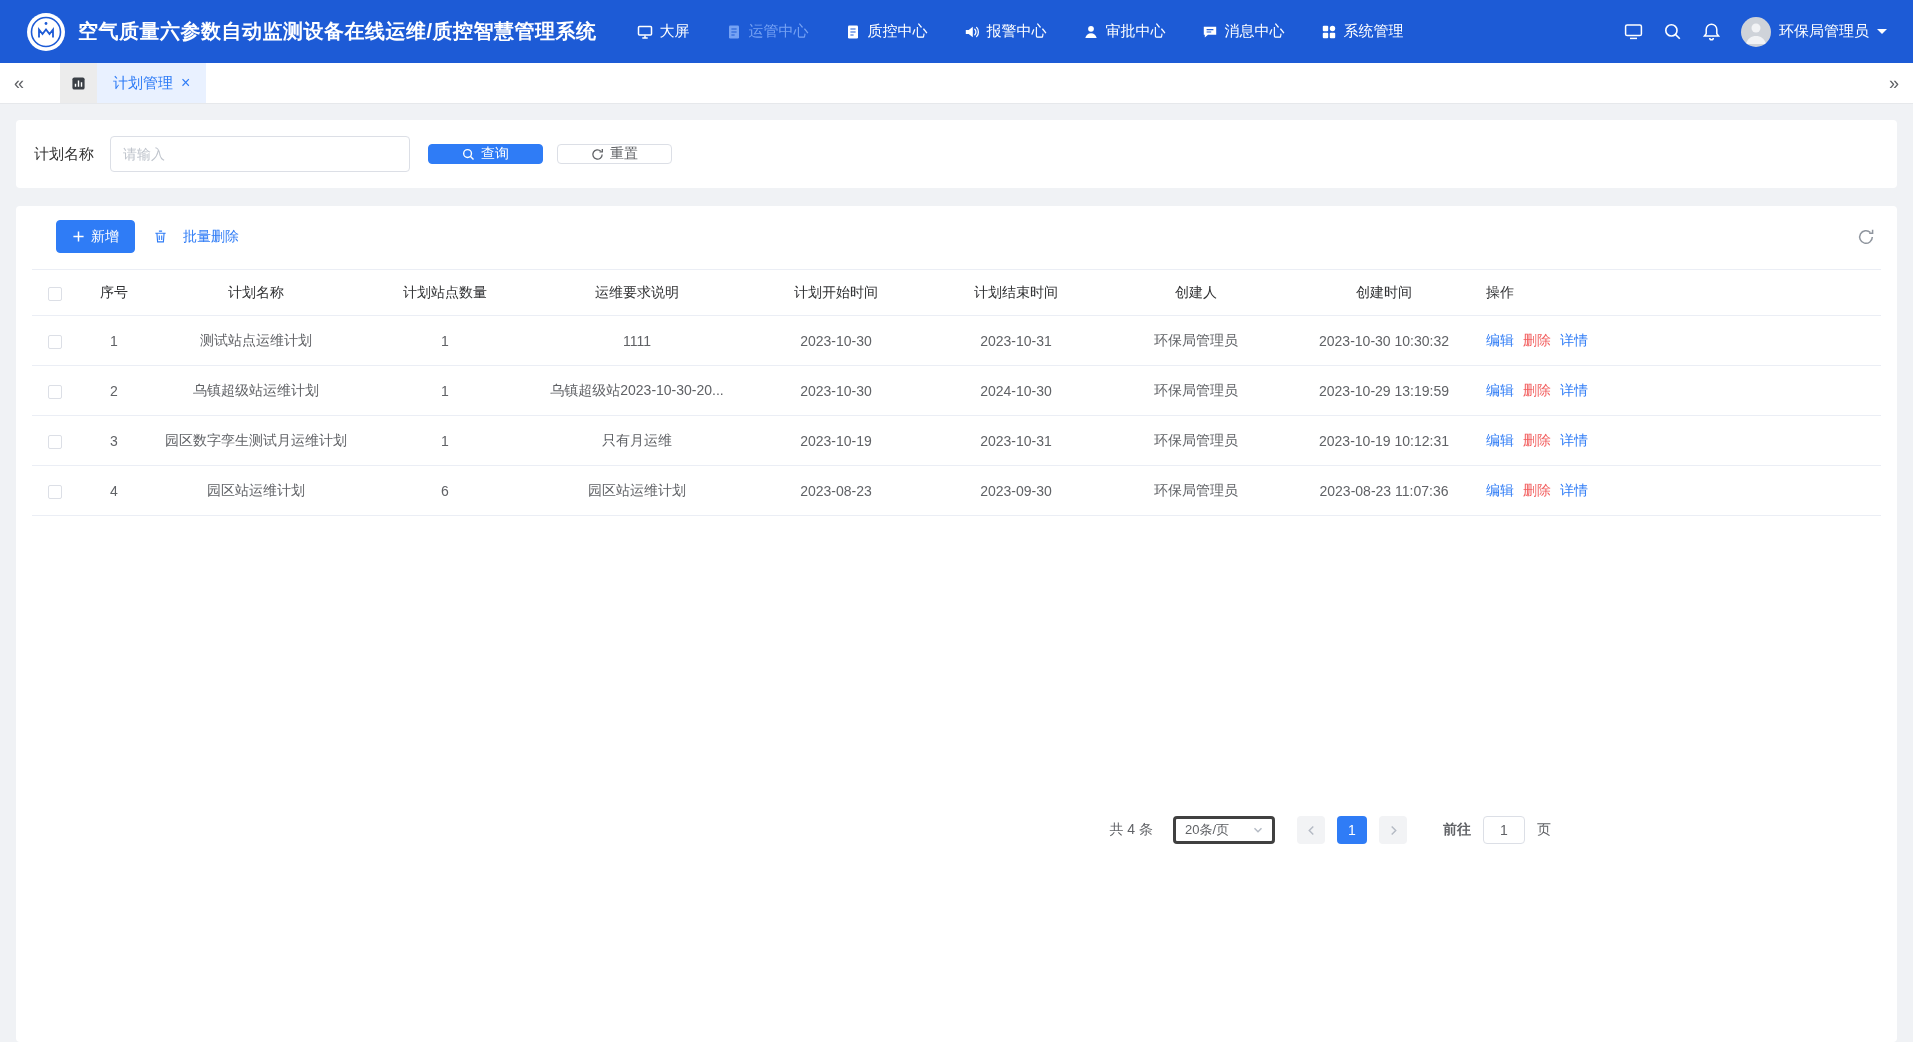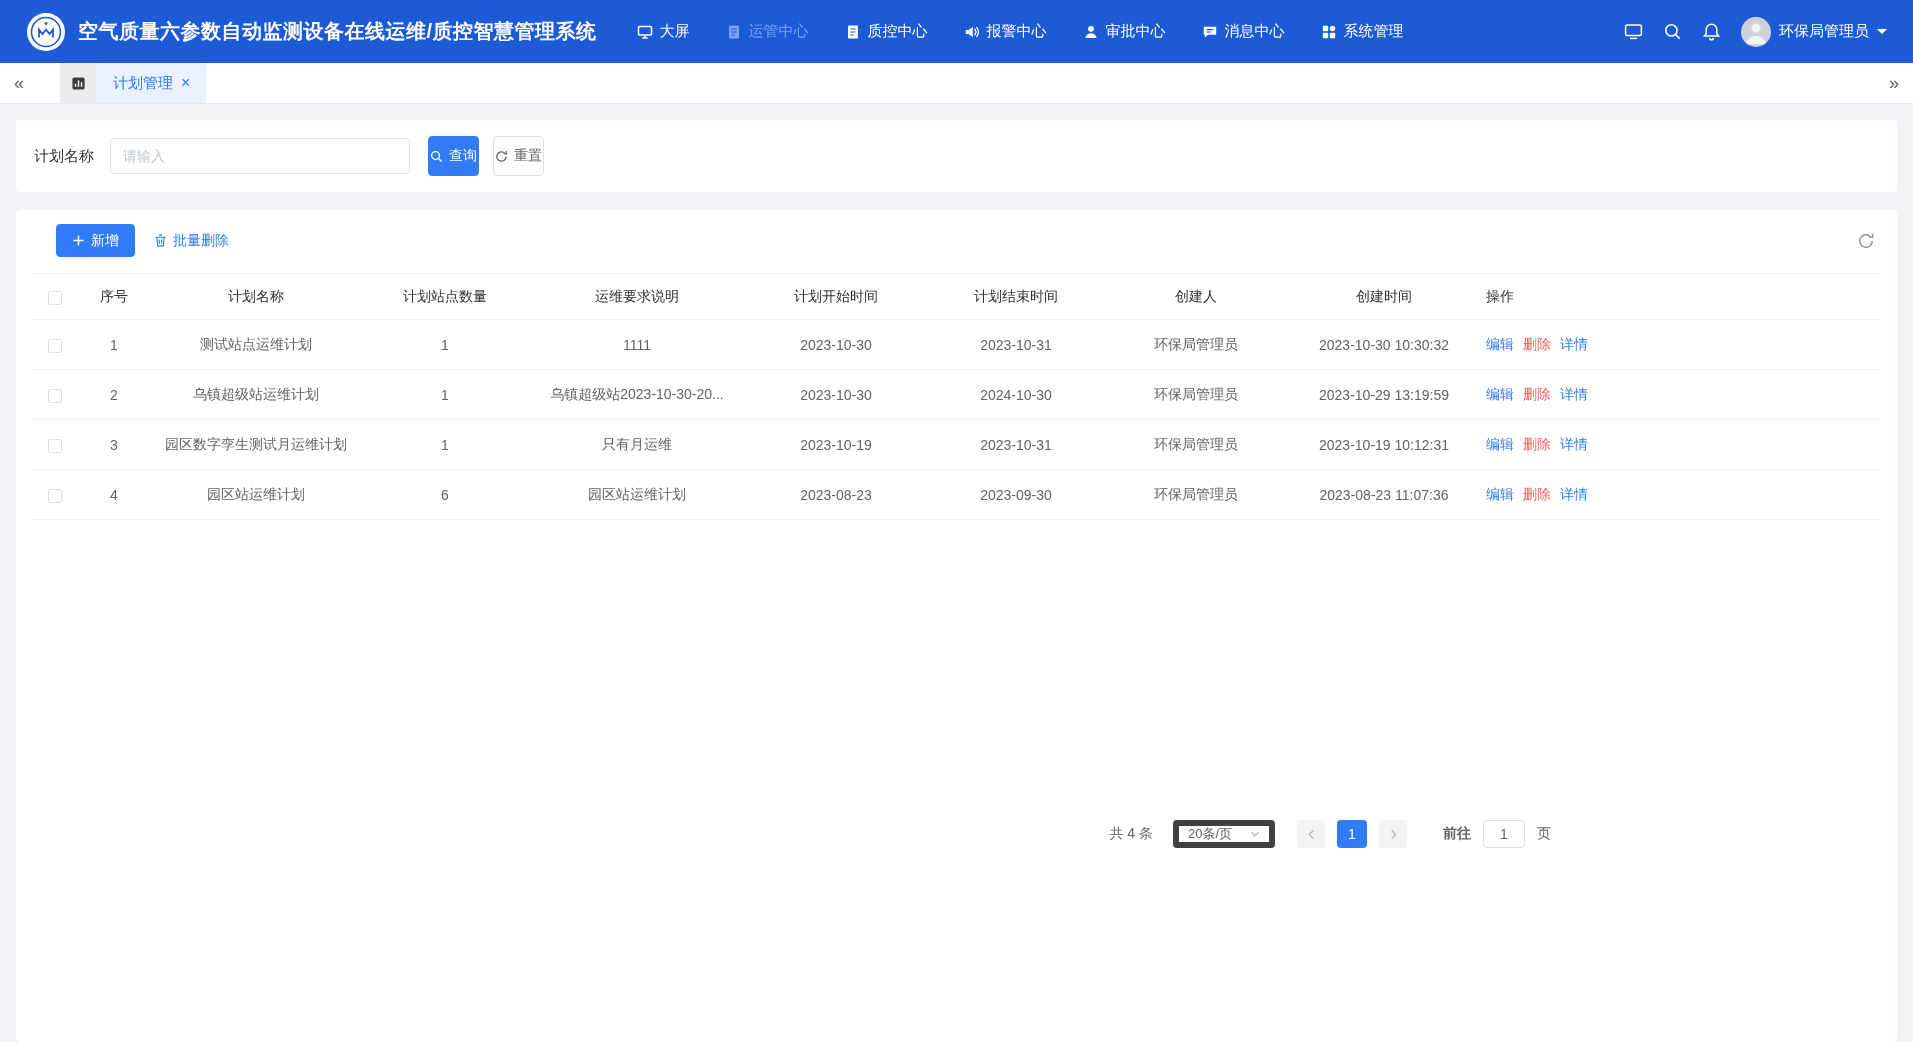--- a/index.html
+++ b/index.html
@@ -32,46 +32,46 @@
   .tab-close { font-size:16px; line-height:1; color:#2f7cf6; cursor:pointer; }
 
   
   .content { height:938px; padding:16px 16px 0 16px; display:flex; flex-direction:column; gap:18px;justify-content:center; }
   .card { background:#fff; border-radius:4px; }
 
   .search-card { padding:16px 18px; display:flex; align-items:center; flex:none; }
   .search-label { font-size:15px; color:#333; margin-right:16px; white-space:nowrap; }
   .search-input { width:300px; height:36px; border:1px solid #dcdfe6; border-radius:4px; padding:0 12px; font-size:14px; color:#606266; outline:none; font-family:inherit; }
   .search-input::placeholder { color:#bfc4cc; }
-  .btn { height:40px; border-radius:4px; display:inline-flex; align-items:center; gap:6px; padding:0 1px; font-size:14px; cursor:pointer; border:1px solid transparent; font-family:inherit; background:#fff; }
+  .btn { height:20px; border-radius:4px; display:inline-flex; align-items:center; gap:6px; padding:0 33px; font-size:14px; cursor:pointer; border:1px solid transparent; font-family:inherit; background:#fff; }
   .btn-primary { background:#2f7cf6; border-color:#2f7cf6; color:#fff; }
   .btn-plain { border-color:#dcdfe6; color:#606266; }
   .search-card .btn-primary { margin-left:18px; }
   .search-card .btn-plain { margin-left:14px; }
 
   .table-card { flex:1; padding:14px 16px 0 16px; display:flex; flex-direction:column; }
   .toolbar { display:flex; align-items:center; flex:none; }
   .btn-add { height:33px; padding:0 15px;margin-left:24px; }
-  .batch-delete { color:#2f7cf6; margin-left:18px; display:inline-flex; align-items:center; gap:5px; font-size:14px; cursor:pointer; }
+  .batch-delete { color:#2f7cf6; margin-left:18px; display:inline-flex; align-items:center; gap:15px; font-size:14px; cursor:pointer; }
   .toolbar-refresh { margin-left:auto; color:#8f959e; cursor:pointer; width:18px; height:18px; margin-right:6px; }
 
   table { width:100%; border-collapse:collapse; margin-top:16px; table-layout:fixed; }
   th, td { border-bottom:1px solid #ebeef5; text-align:center; font-size:14px; overflow:hidden; white-space:nowrap; text-overflow:ellipsis; }
   thead th { height:46px; color:#303133; font-weight:500; border-top:1px solid #ebeef5; }
   tbody td { height:50px; color:#606266; }
   th.col-ops, td.col-ops { text-align:left; padding-left:4px; }
   .checkbox { display:inline-block; width:14px; height:14px; border:1px solid #dcdfe6; border-radius:2px; background:#fff; vertical-align:middle; cursor:pointer; }
   .lnk { cursor:pointer; margin-right:9px; }
   .lnk-edit, .lnk-detail { color:#2f7cf6; }
   .lnk-del { color:#f25c5c; }
 
   
   .pagination { margin-top:300px; display:flex; align-items:center; justify-content:flex-end; padding-right:330px; gap:12px; flex:none; color:#606266; }
   .pg-total { margin-right:8px; }
-  .pg-size { width:102px; height:28px; border:6px solid #404040; border-radius:4px; display:flex; align-items:center; justify-content:space-between; padding:0 9px; font-size:13px; cursor:pointer; margin-right:10px; }
+  .pg-size { width:102px; height:28px; border:3px solid #404040; border-radius:4px; display:flex; align-items:center; justify-content:space-between; padding:0 9px; font-size:13px; cursor:pointer; margin-right:10px; }
   .pg-btn { width:28px; height:28px; border-radius:4px; background:#f2f3f5; display:flex; align-items:center; justify-content:center; color:#b4bac4; cursor:pointer; }
   .pg-page { width:30px; height:28px; border-radius:4px; background:#2f7cf6; color:#fff; display:flex; align-items:center; justify-content:center; font-size:14px; cursor:pointer; }
   .pg-goto-label { margin-left:24px;font-weight:bold; }
   .pg-goto-input { width:42px; height:28px; border:1px solid #dcdfe6; border-radius:4px; text-align:center; font-size:14px; color:#606266; outline:none; font-family:inherit; }
 </style>
 </head>
 <body>
 
 <div class="topnav">
   <div class="logo">

